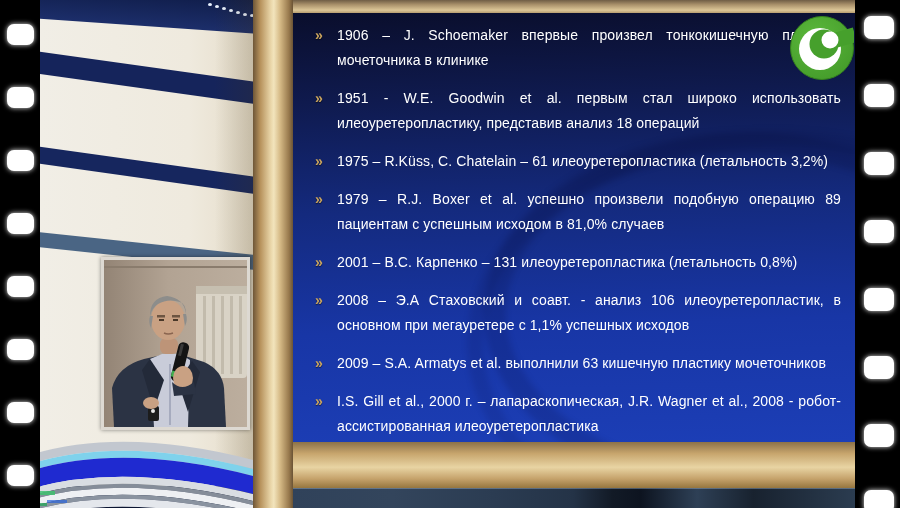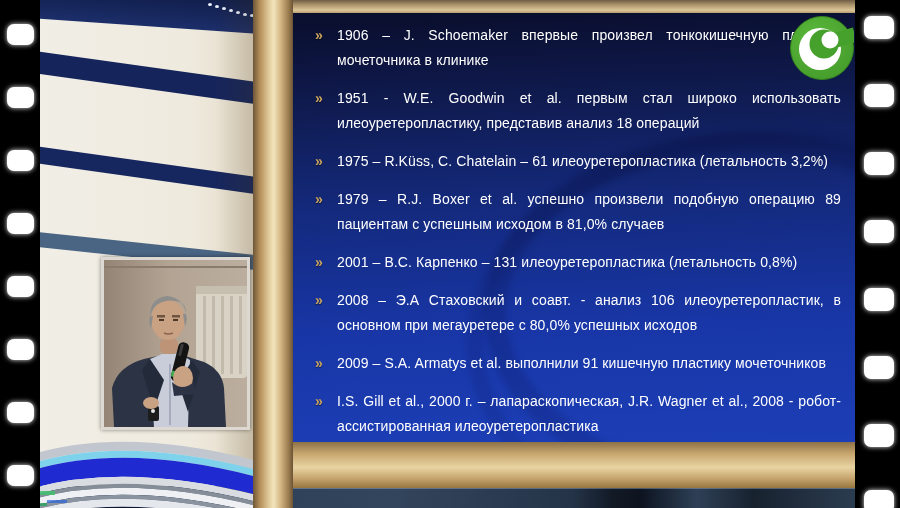--- a/index.html
+++ b/index.html
@@ -205,25 +205,25 @@
         <div class="bullet">
           <span class="mk">»</span>
           <span class="bt">1979 – R.J. Boxer et al. успешно произвели подобную операцию 89 пациентам с успешным исходом в 81,0% случаев</span>
         </div>
         <div class="bullet">
           <span class="mk">»</span>
           <span class="bt">2001 – В.С. Карпенко – 131 илеоуретеропластика (летальность 0,8%)</span>
         </div>
         <div class="bullet">
           <span class="mk">»</span>
-          <span class="bt">2008 – Э.А Стаховский и соавт. - анализ 106 илеоуретеропластик, в основном при мегауретере с 80,0% успешных исходов</span>
-        </div>
-        <div class="bullet">
-          <span class="mk">»</span>
-          <span class="bt">2009 – S.A. Armatys et al. выполнили 91 кишечную пластику мочеточников</span>
+          <span class="bt">2008 – Э.А Стаховский и соавт. - анализ 106 илеоуретеропластик, в основном при мегауретере с 1,1% успешных исходов</span>
+        </div>
+        <div class="bullet">
+          <span class="mk">»</span>
+          <span class="bt">2009 – S.A. Armatys et al. выполнили 63 кишечную пластику мочеточников</span>
         </div>
         <div class="bullet">
           <span class="mk">»</span>
           <span class="bt">I.S. Gill et al., 2000 г. – лапараскопическая, J.R. Wagner et al., 2008 - робот-ассистированная илеоуретеропластика</span>
         </div>
       </div>
     </div>
     <div class="gold-bottom"></div>
     <div class="floor-strip"></div>
   </div>

